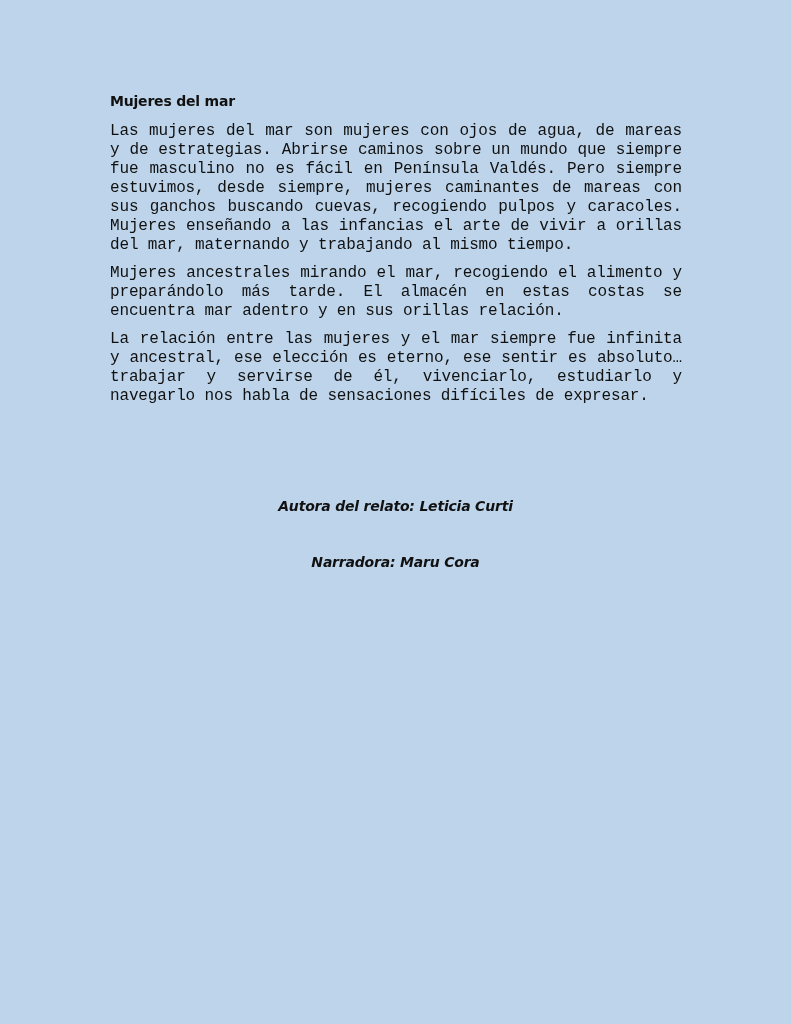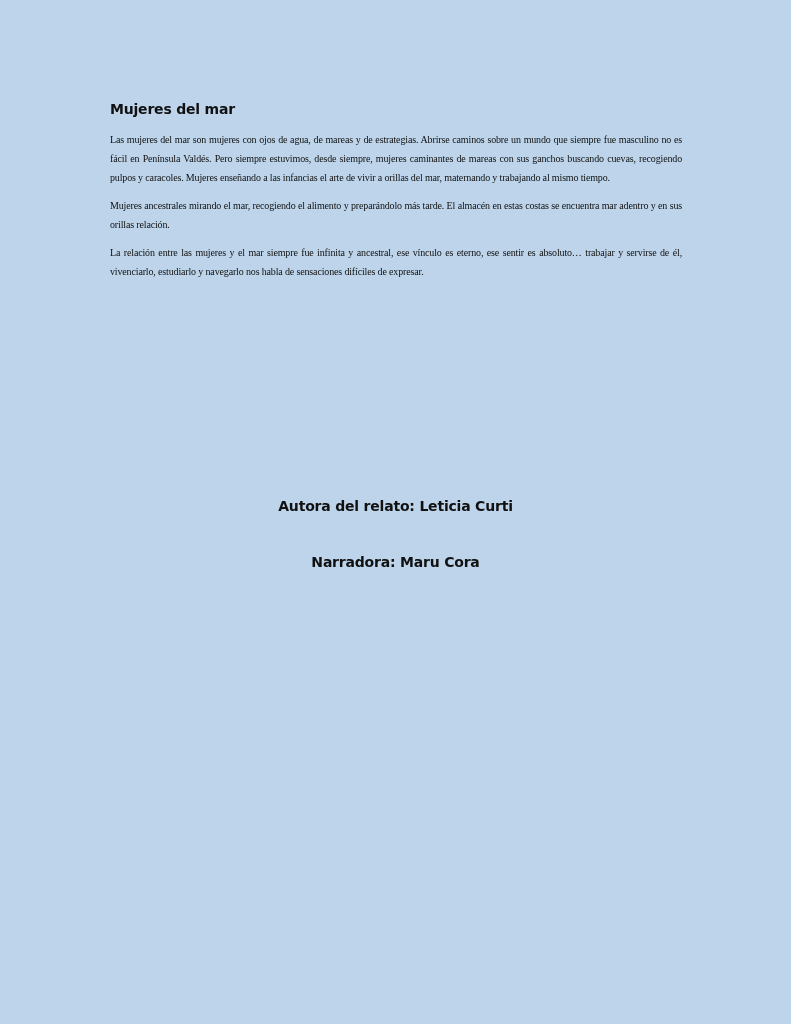--- a/index.html
+++ b/index.html
@@ -9,54 +9,54 @@
     background: #bdd4ea;
     position: relative;
     overflow: hidden;
     color: #111;
   }
   .page {
     position: absolute;
     left: 110px;
     top: 93px;
     width: 572px;
-    margin-top: 8px;
   }
   .title {
     font-family: "DejaVu Sans", sans-serif;
     font-weight: bold;
     font-size: 14px;
     margin: 0 0 13px 0;
     letter-spacing: -0.2px;
   }
   .para {
-    font-family: Liberation Serif, serif;
-    font-size: 10px;
+    font-family: Liberation Mono, monospace;
+    font-size: 16px;
     line-height: 19px;
     text-align: justify;
     margin: 0 0 9px 0;
     letter-spacing: -0.15px;
   }
   .credits {
     position: absolute;
     left: 0;
     width: 791px;
     text-align: center;
     font-family: "DejaVu Sans", sans-serif;
     font-weight: bold;
     font-size: 14px;
     letter-spacing: -0.2px;
+    font-style: italic;
   }
   .author { top: 498px; }
   .narrator { top: 554px; }
 </style>
 </head>
 <body>
 
 <div class="page">
   <h1 class="title">Mujeres del mar</h1>
   <p class="para">Las mujeres del mar son mujeres con ojos de agua, de mareas y de estrategias. Abrirse caminos sobre un mundo que siempre fue masculino no es fácil en Península Valdés. Pero siempre estuvimos, desde siempre, mujeres caminantes de mareas con sus ganchos buscando cuevas, recogiendo pulpos y caracoles. Mujeres enseñando a las infancias el arte de vivir a orillas del mar, maternando y trabajando al mismo tiempo.</p>
   <p class="para">Mujeres ancestrales mirando el mar, recogiendo el alimento y preparándolo más tarde. El almacén en estas costas se encuentra mar adentro y en sus orillas relación.</p>
-  <p class="para">La relación entre las mujeres y el mar siempre fue infinita y ancestral, ese vínculo es eterno, ese sentir es absoluto… trabajar y servirse de él, vivenciarlo, estudiarlo y navegarlo nos habla de sensaciones difíciles de expresar.</p>
+  <p class="para">La relación entre las mujeres y el mar siempre fue infinita y ancestral, ese elección es eterno, ese sentir es absoluto… trabajar y servirse de él, vivenciarlo, estudiarlo y navegarlo nos habla de sensaciones difíciles de expresar.</p>
 </div>
 
 <div class="credits author">Autora del relato: Leticia Curti</div>
 <div class="credits narrator">Narradora: Maru Cora</div>
 
 </body></html>

